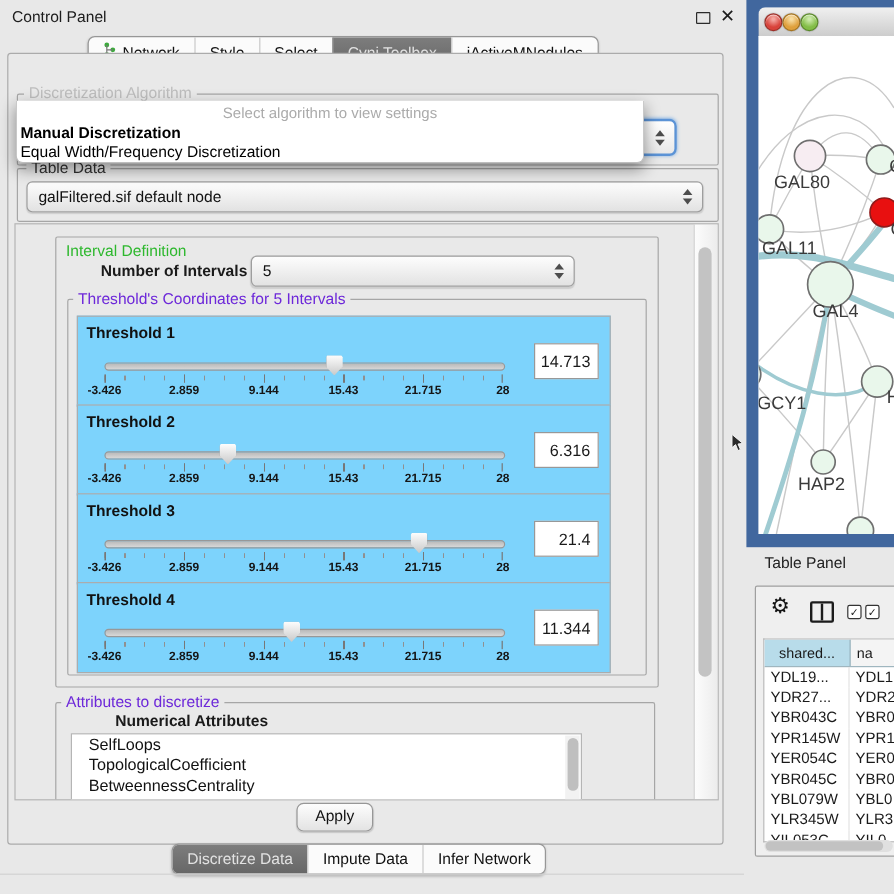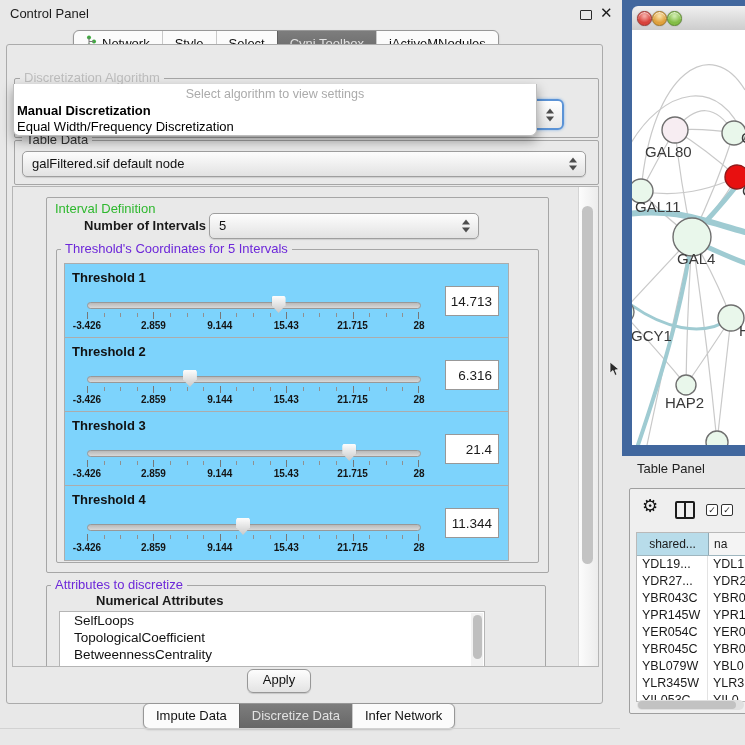--- a/index.html
+++ b/index.html
@@ -250,25 +250,25 @@
     </div>
 
     <div class="vbar">
         <div class="thumb"></div>
       </div>
   </div>
 
   <div class="abs btn" style="left:247px;top:669px;width:62px;height:22px;">Apply</div>
 
   <div class="abs seg" style="left:143px;top:703px;">
-    <div class="tab">
-        <span>Impute Data</span>
-      </div>
     <div class="tab active">
         <span>Discretize Data</span>
+      </div>
+    <div class="tab">
+        <span>Impute Data</span>
       </div>
     <div class="tab">
         <span>Infer Network</span>
       </div>
   </div>
   <div class="abs bottom-line"></div>
 
   <div class="abs net-win">
     <div class="net-title">
       <div class="light l-red"></div>

